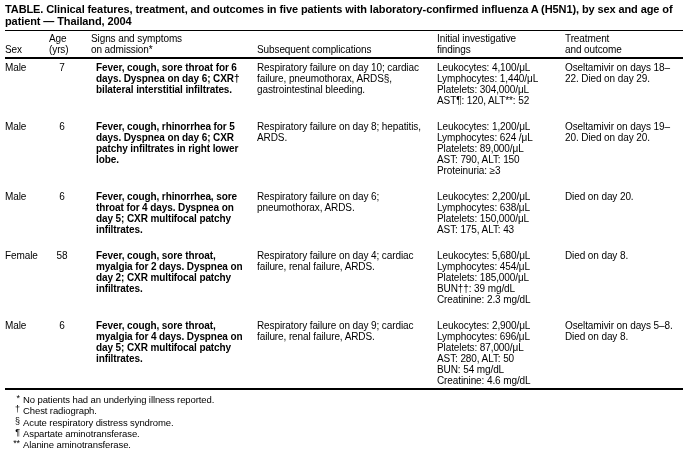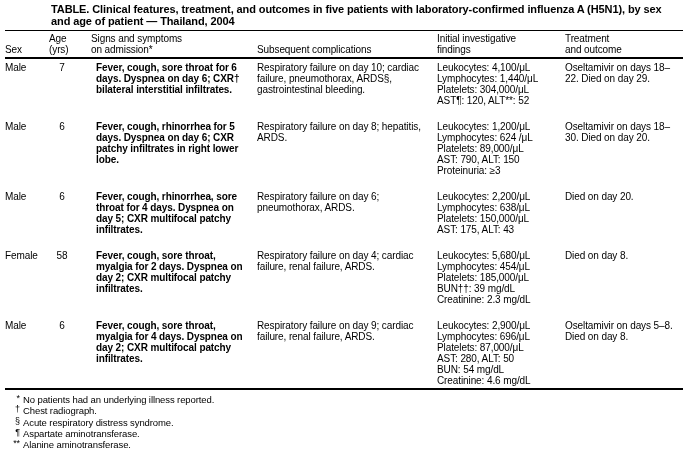--- a/index.html
+++ b/index.html
@@ -14,21 +14,20 @@
   .page {
     padding: 4px 5px 0 5px;
     width: 688px;
   }
   .title {
     font-size: 11px;
     font-weight: bold;
     line-height: 11.5px;
     letter-spacing: -0.1px;
     margin-bottom: 3px;
-    margin-left: 46px;
   }
   table.clinical {
     width: 678px;
     border-collapse: collapse;
     table-layout: fixed;
   }
   thead tr {
     border-top: 1px solid #000000;
     border-bottom: 2px solid #000000;
   }
@@ -126,21 +125,21 @@
       <tr>
         <td class="c-sex">Male</td>
         <td class="c-age">6</td>
         <td class="c-signs">Fever, cough, rhinorrhea for 5 days. Dyspnea on day 6; CXR patchy infiltrates in right lower lobe.</td>
         <td class="c-comp">Respiratory failure on day 8; hepatitis, ARDS.</td>
         <td class="c-findings">Leukocytes: 1,200/μL
 Lymphocytes: 624 /μL
 Platelets: 89,000/μL
 AST: 790, ALT: 150
 Proteinuria: ≥3</td>
-        <td class="c-treat">Oseltamivir on days 18–30. Died on day 20.</td>
+        <td class="c-treat">Oseltamivir on days 19–20. Died on day 20.</td>
       </tr>
       <tr>
         <td class="c-sex">Male</td>
         <td class="c-age">6</td>
         <td class="c-signs">Fever, cough, rhinorrhea, sore throat for 4 days. Dyspnea on day 5; CXR multifocal patchy infiltrates.</td>
         <td class="c-comp">Respiratory failure on day 6; pneumothorax, ARDS.</td>
         <td class="c-findings">Leukocytes: 2,200/μL
 Lymphocytes: 638/μL
 Platelets: 150,000/μL
 AST: 175, ALT: 43</td>
@@ -154,21 +153,21 @@
         <td class="c-findings">Leukocytes: 5,680/μL
 Lymphocytes: 454/μL
 Platelets: 185,000/μL
 BUN††: 39 mg/dL
 Creatinine: 2.3 mg/dL</td>
         <td class="c-treat">Died on day 8.</td>
       </tr>
       <tr class="last">
         <td class="c-sex">Male</td>
         <td class="c-age">6</td>
-        <td class="c-signs">Fever, cough, sore throat, myalgia for 4 days. Dyspnea on day 2; CXR multifocal patchy infiltrates.</td>
+        <td class="c-signs">Fever, cough, sore throat, myalgia for 4 days. Dyspnea on day 5; CXR multifocal patchy infiltrates.</td>
         <td class="c-comp">Respiratory failure on day 9; cardiac failure, renal failure, ARDS.</td>
         <td class="c-findings">Leukocytes: 2,900/μL
 Lymphocytes: 696/μL
 Platelets: 87,000/μL
 AST: 280, ALT: 50
 BUN: 54 mg/dL
 Creatinine: 4.6 mg/dL</td>
         <td class="c-treat">Oseltamivir on days 5–8. Died on day 8.</td>
       </tr>
     </tbody>

